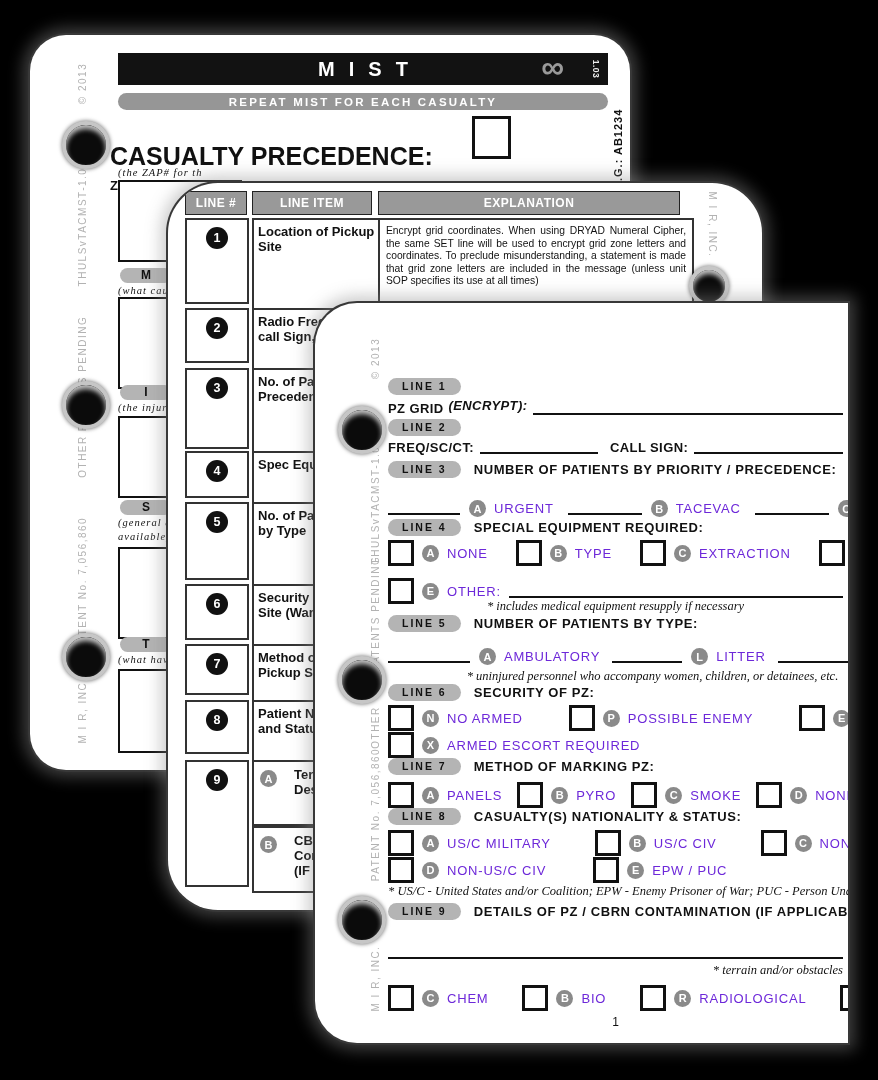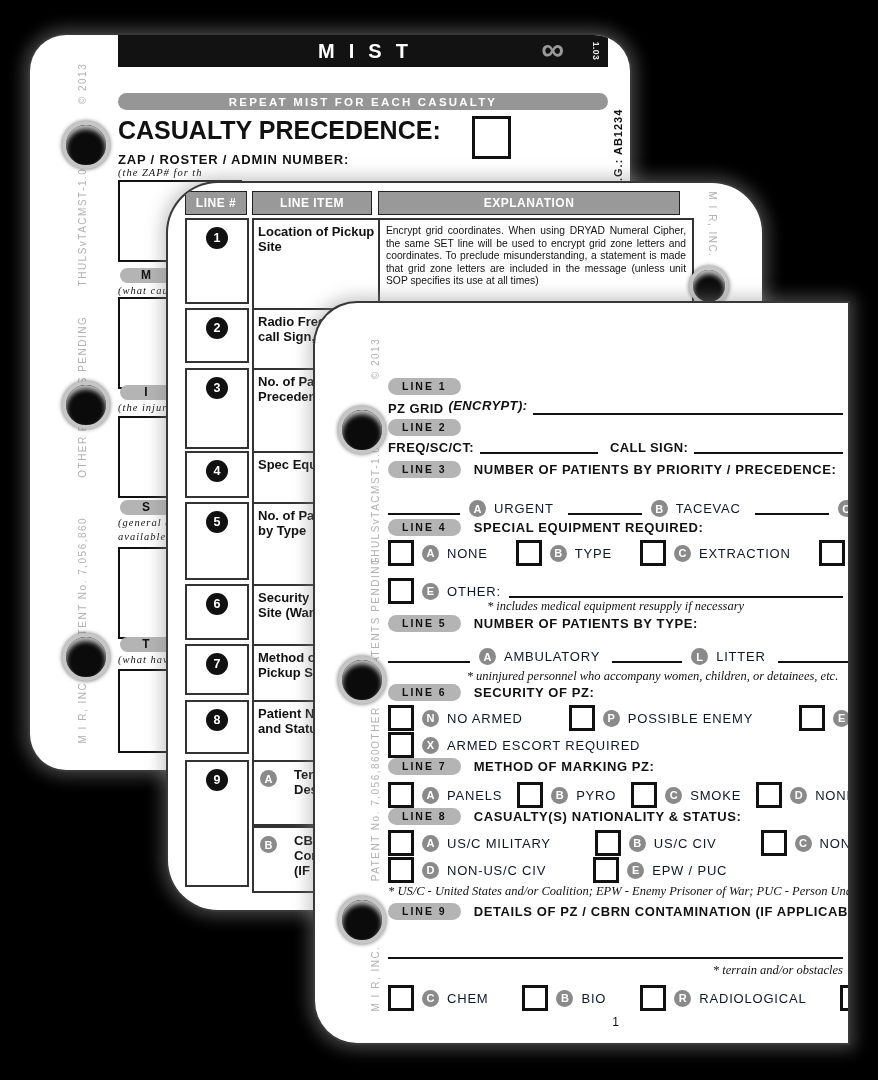--- a/index.html
+++ b/index.html
@@ -22,21 +22,21 @@
 
   
   .blackbar{position:absolute;background:#121212;color:#fff;display:flex;align-items:center;justify-content:center;}
   .graybar{position:absolute;background:#969696;color:#fff;display:flex;align-items:center;justify-content:center;
            font-weight:bold;font-size:11.5px;letter-spacing:2.2px;}
   .pill{display:inline-block;background:#b4b4b4;border-radius:9px;color:#111;font-weight:bold;
         font-size:10.5px;letter-spacing:2px;padding:3px 14px;line-height:1;}
   .infinity{font-size:32px;font-weight:bold;color:#9a9a9a;line-height:1;}
 
   
-  .m-row{position:absolute;left:88px;}
+  .m-row{position:absolute;left:80px;margin-top:26px;}
   .m-box{position:absolute;left:88px;width:120px;border:2.5px solid #111;background:#fff;}
   .m-pill{position:absolute;left:90px;width:52px;height:15px;background:#b4b4b4;border-radius:8px;
           text-align:center;font-weight:bold;font-size:12px;line-height:15px;}
   .m-note{position:absolute;left:88px;font-family:"Liberation Serif",serif;font-style:italic;
           font-size:10.5px;letter-spacing:1px;white-space:pre-line;line-height:1.3;}
   .m-title-label{font-weight:bold;font-size:20px;letter-spacing:14px;padding-left:14px;}
   .big-label{font-weight:bold;font-size:25px;letter-spacing:0px;}
   .sq-box{position:absolute;border:3px solid #111;background:#fff;}
 
   
@@ -52,21 +52,21 @@
 
   
   .fc-row{position:absolute;left:73px;display:flex;align-items:center;white-space:nowrap;}
   .fc-head{gap:13px;}
   .fc-head .hd{font-weight:bold;font-size:13px;letter-spacing:.6px;}
   .wl{display:inline-block;border-bottom:2px solid #111;height:11px;}
   .wl-grow{flex:1 0 auto;border-bottom:2px solid #111;height:11px;}
   .cb{display:inline-block;width:20px;height:20px;border:3px solid #111;background:#fff;margin-right:8px;flex:none;}
   .cl{display:inline-flex;width:17px;height:17px;border-radius:50%;background:#8a8a8a;color:#fff;
       font-weight:bold;font-size:11px;align-items:center;justify-content:center;margin-right:8px;flex:none;}
-  .ol{font-size:13px;letter-spacing:.8px;color:#0f172a;}
+  .ol{font-size:13px;letter-spacing:.8px;color:#6d28d9;}
   .blabel{font-weight:bold;font-size:13px;letter-spacing:.4px;}
   .note{position:absolute;font-family:"Liberation Serif",serif;font-style:italic;font-size:12.5px;color:#111;}
   .opt{display:inline-flex;align-items:center;}
 </style>
 </head>
 <body>
 
 <div id="screen">
 
   <div class="card" id="mist-card">
@@ -77,21 +77,21 @@
     <div class="vt" style="left:-18px;top:416px">OTHER</div>
     <div class="vt" style="left:-18px;top:543px">PATENT No. 7,056,860</div>
     <div class="vt" style="left:-18px;top:670px">M I R, INC.</div>
 
     <div class="hole" style="left:32px;top:86px"></div>
     <div class="hole" style="left:32px;top:346px"></div>
     <div class="hole" style="left:32px;top:598px"></div>
 
     <div class="vt vt-dark" style="left:518px;top:108px;font-size:11px">E.G.: AB1234</div>
 
-    <div class="blackbar" style="left:88px;top:0;width:490px;height:32px">
+    <div class="blackbar" style="left:88px;top:18px;width:490px;height:32px">
       <span class="m-title-label">MIST</span>
       <span class="infinity abs" style="right:44px;top:-2px">∞</span>
       <span class="abs" style="right:2px;top:11px;transform:rotate(90deg);font-size:8.5px;font-weight:bold;color:#eee;letter-spacing:.5px">1.03</span>
     </div>
 
     <div class="graybar" style="left:88px;top:58px;width:490px;height:17px;border-radius:9px">REPEAT MIST FOR EACH CASUALTY</div>
 
     <div class="m-row big-label" style="top:81px">CASUALTY PRECEDENCE:</div>
     <div class="sq-box" style="left:442px;top:81px;width:33px;height:37px"></div>
 

